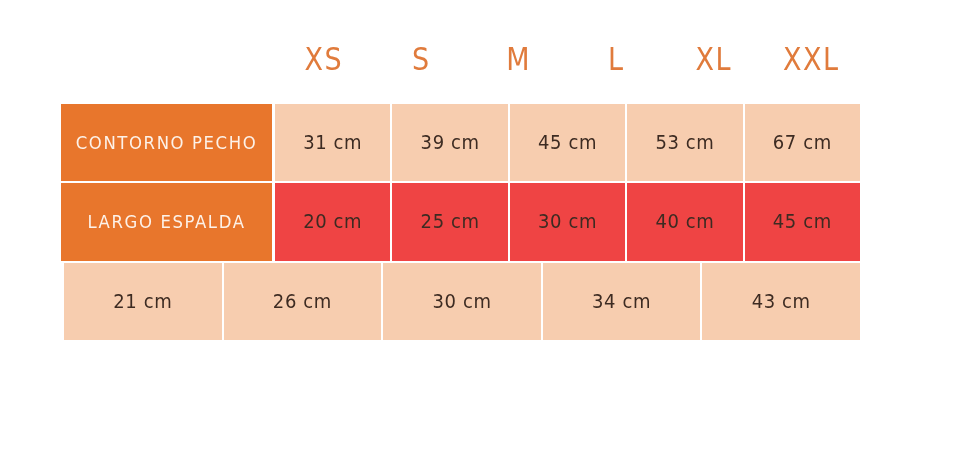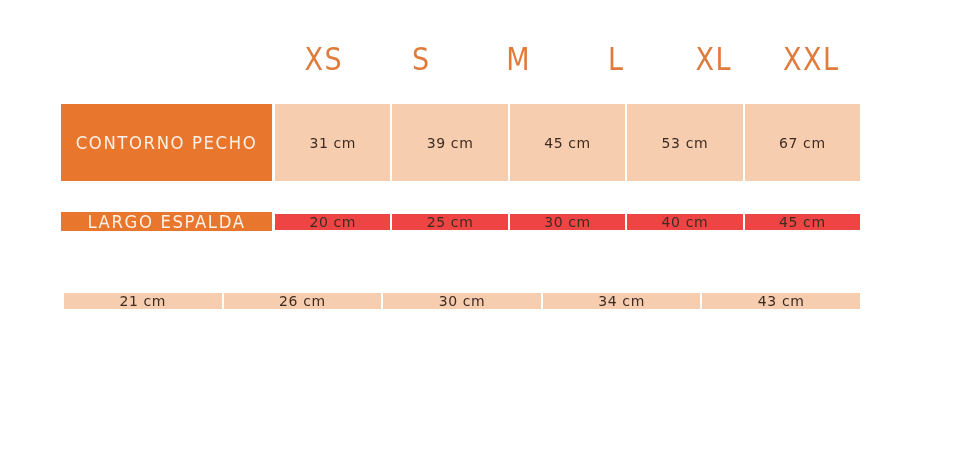--- a/index.html
+++ b/index.html
@@ -53,21 +53,20 @@
     flex-direction: column;
     background: #ffffff;
   }
   .table-row {
     flex: 1 1 0;
     display: flex;
     min-height: 0;
   }
   .table-row + .table-row {
     margin-top: 2px;
-    align-items: center;
   }
 
   .row-label {
     width: 211px;
     flex: 0 0 211px;
     background: #e8762c;
     color: #fdf2e9;
     display: flex;
     align-items: center;
     justify-content: center;
@@ -89,21 +88,21 @@
     display: flex;
     gap: 2px;
     margin-left: 3px;
   }
   .data-cell {
     flex: 1 1 0;
     display: flex;
     align-items: center;
     justify-content: center;
     color: #3d2b22;
-    font-size: 14px;
+    font-size: 18px;
     letter-spacing: 0.6px;
     font-family: "DejaVu Sans", sans-serif;
     min-width: 0;
   }
   .data-cell span {
     display: block;
     transform: scaleY(1.05);
     white-space: nowrap;
   }
 

